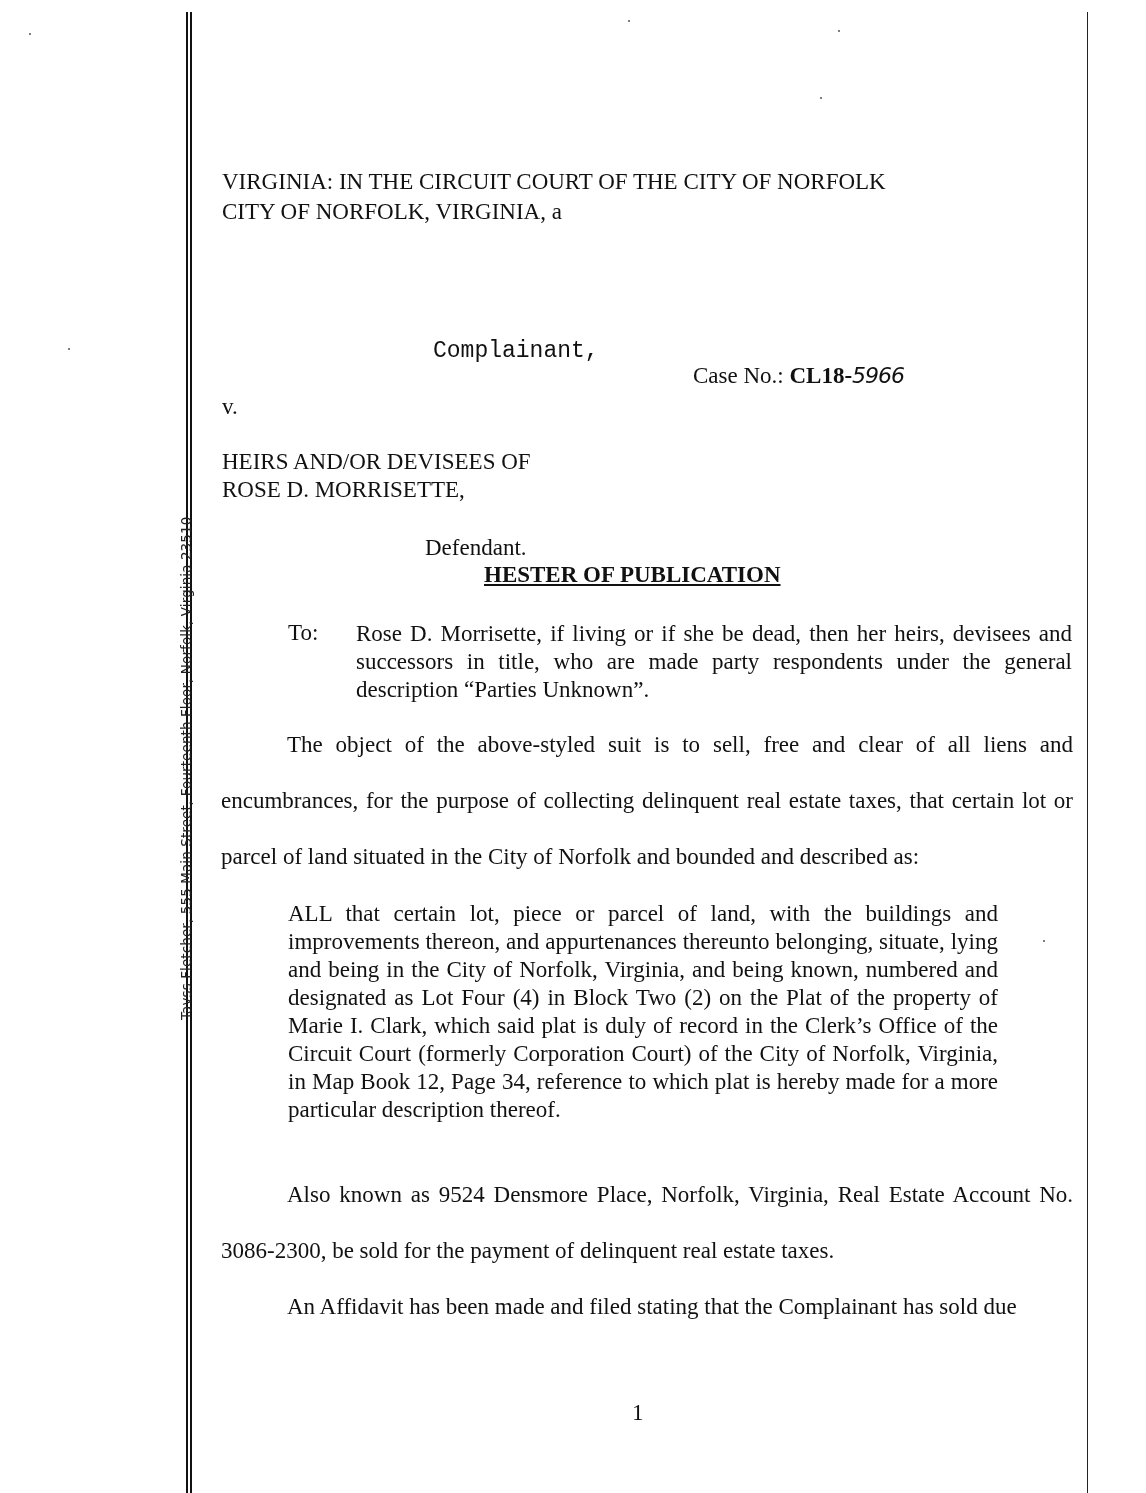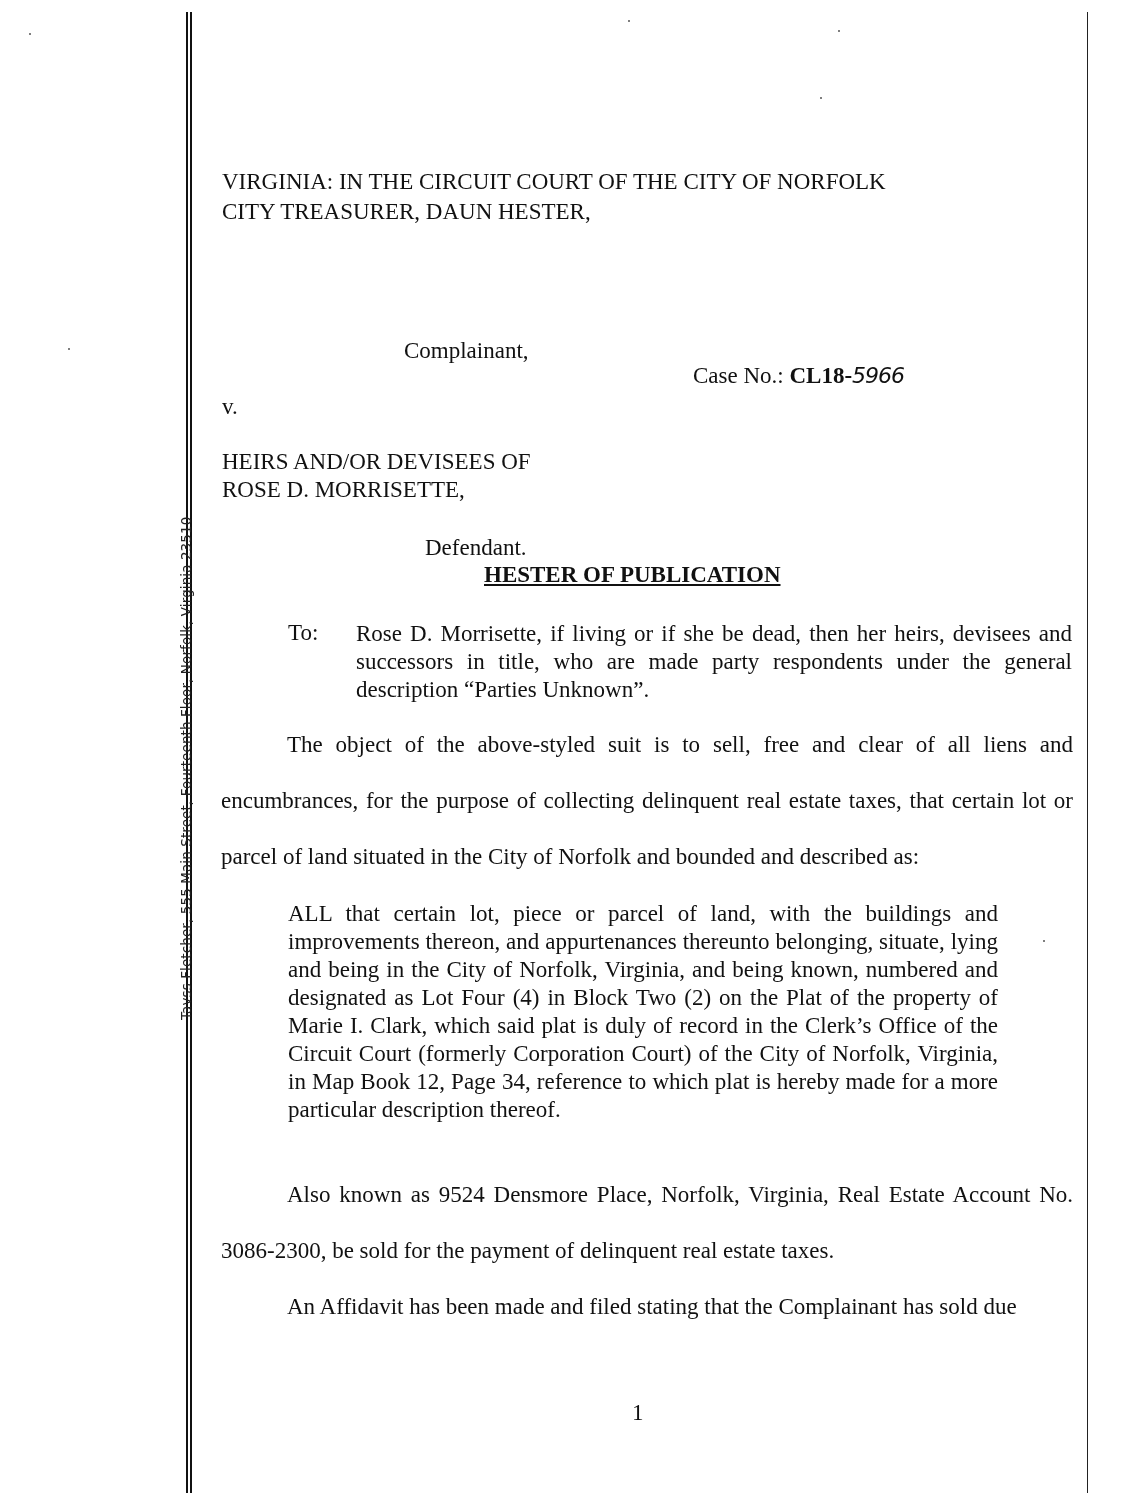--- a/index.html
+++ b/index.html
@@ -28,24 +28,24 @@
 
 <div class="rule-left-a"></div>
 <div class="rule-left-b"></div>
 <div class="rule-right"></div>
 
 <div class="sidebar-text">Tavss Fletcher, 555 Main Street, Fourteenth Floor, Norfolk, Virginia 23510</div>
 
 <div class="t" style="left:222px; top:140px;">VIRGINIA:   IN THE CIRCUIT COURT OF THE CITY OF NORFOLK</div>
 
 <div class="caption-block">
-  <div>CITY TREASURER, DAUN HESTER,</div>
+  <div>CITY OF NORFOLK, VIRGINIA, a</div>
 </div>
 
-<div class="t" style="left:404px; top:309px;">Complainant,</div>
+<div class="t" style="left:433px; top:309px;font-family:Liberation Mono, monospace;">Complainant,</div>
 
 <div class="t" style="left:222px; top:365px;">v.</div>
 
 <div class="case-no">
   <span>Case No.: </span><b>CL18-</b><span class="handwrite">5966</span>
 </div>
 
 <div class="t" style="left:222px; top:420px;">HEIRS AND/OR DEVISEES OF</div>
 <div class="t" style="left:222px; top:448px;">ROSE D. MORRISETTE,</div>
 <div class="t" style="left:425px; top:506px;">Defendant.</div>

